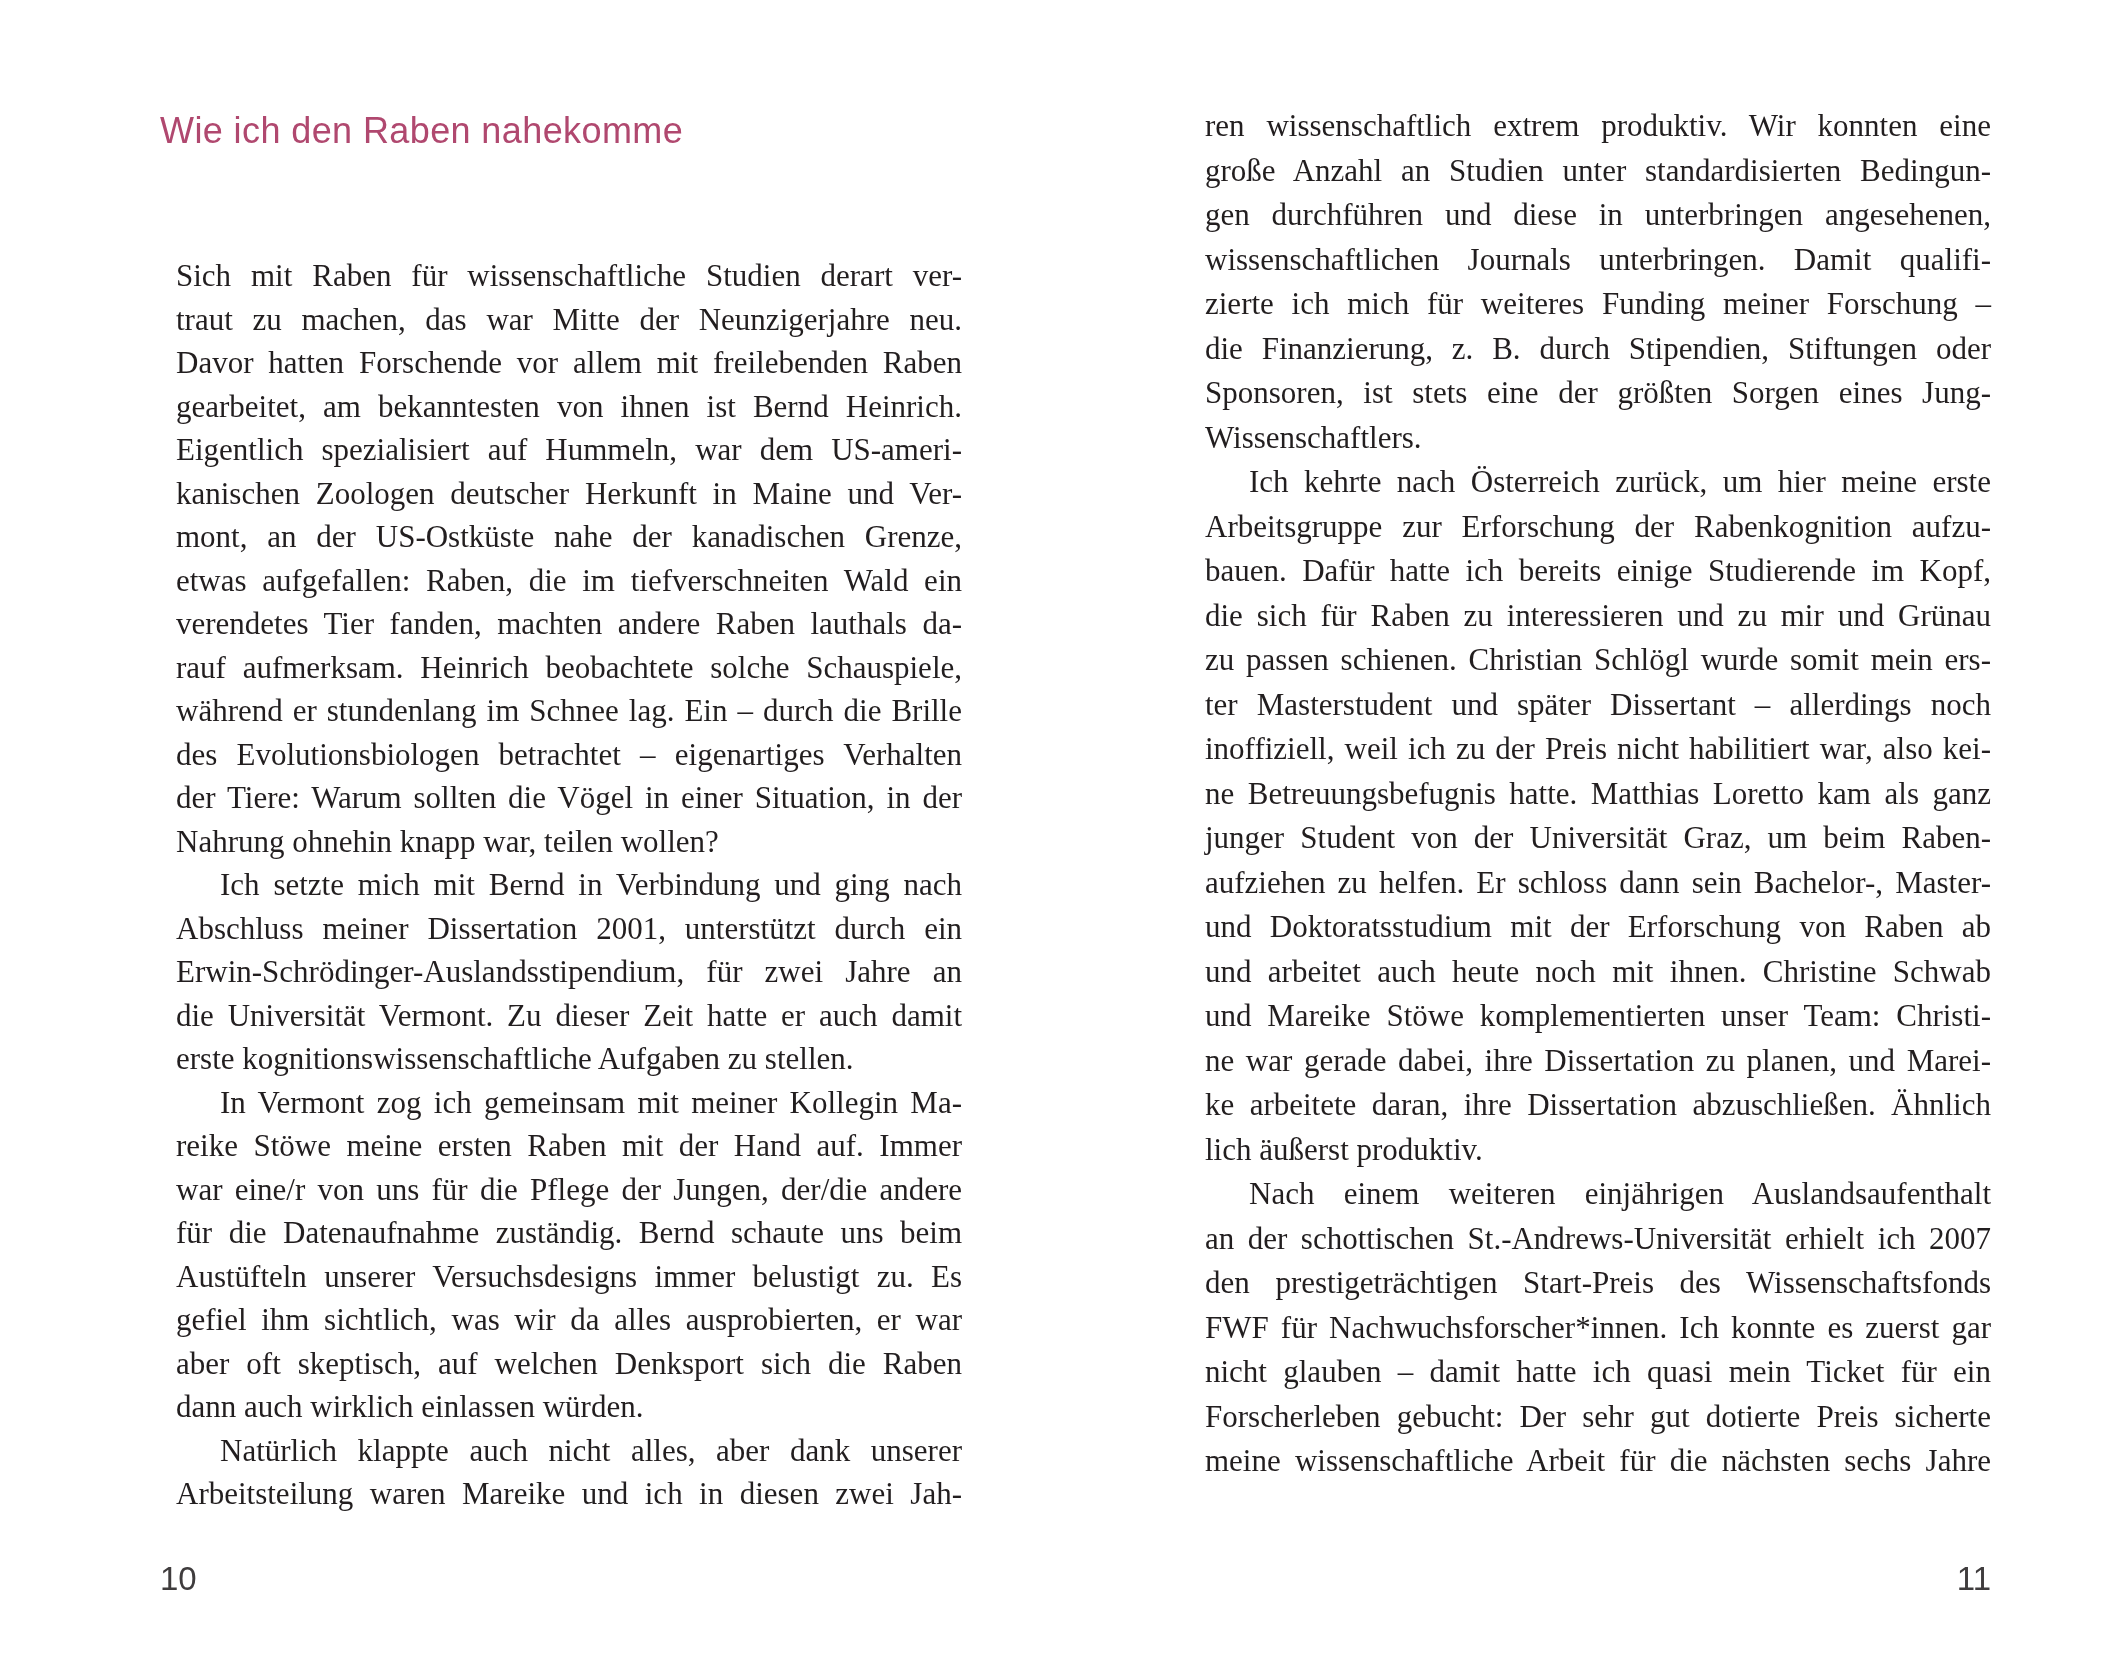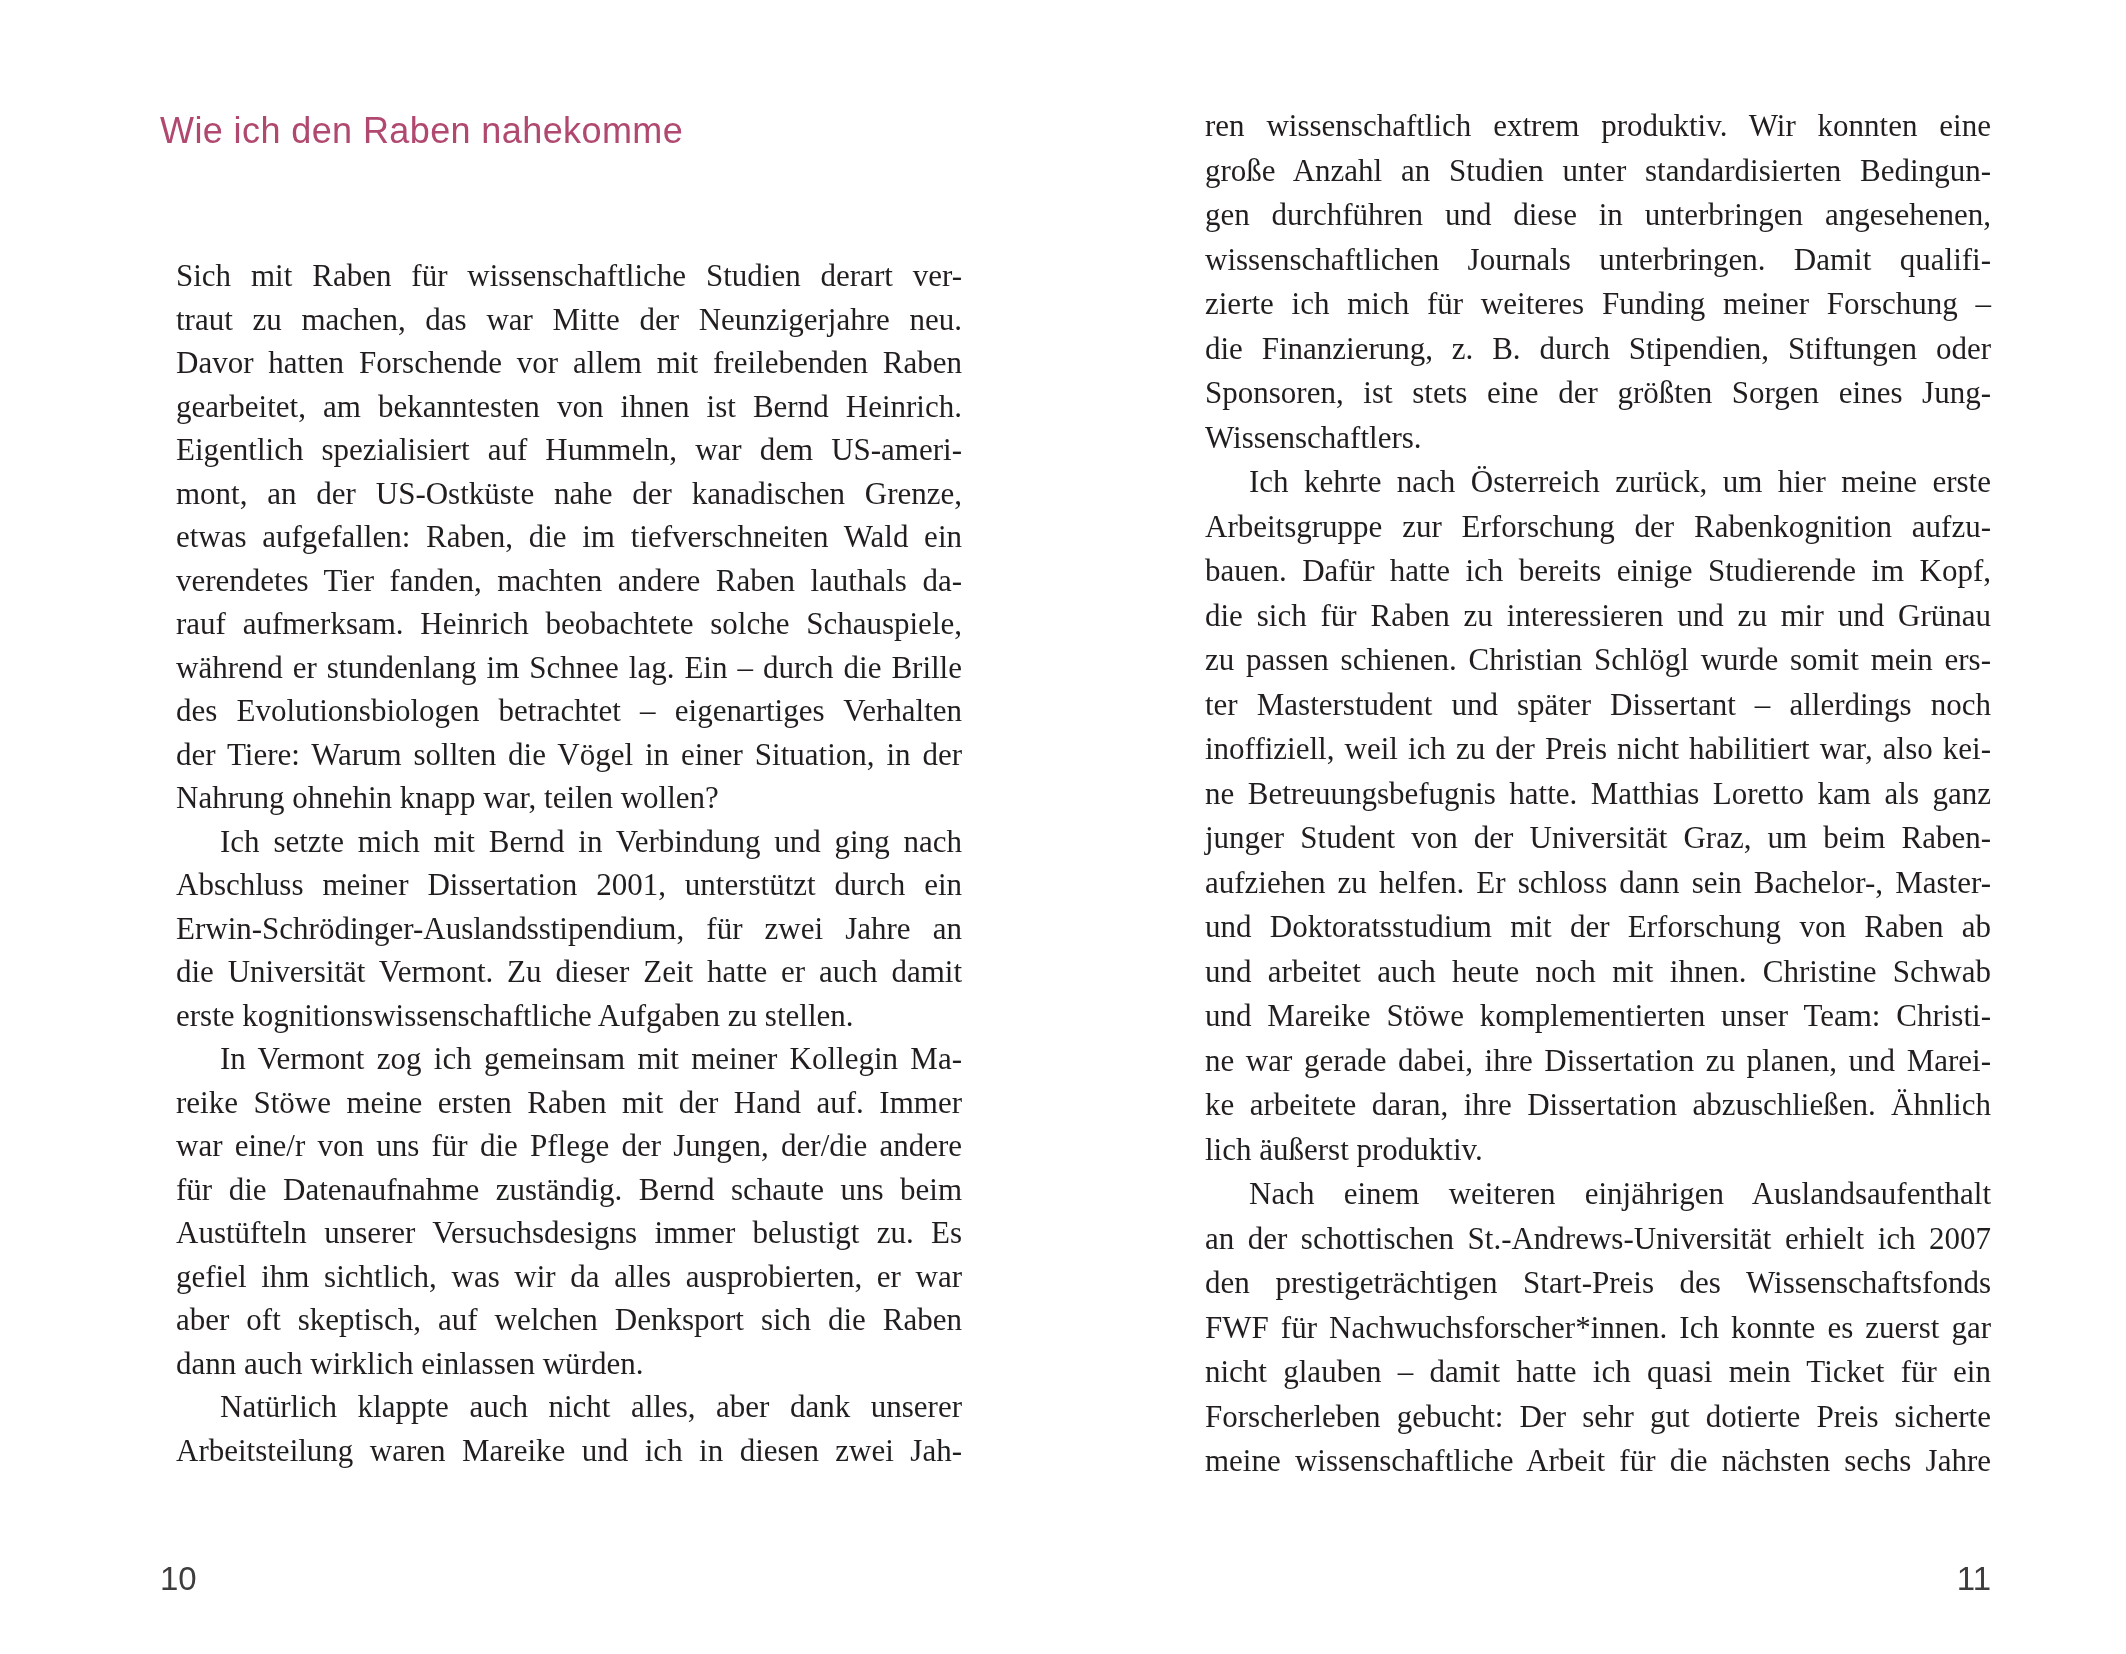--- a/index.html
+++ b/index.html
@@ -56,20 +56,21 @@
 <div class="spread" style="--page-bg: #ffffff; --heading-color: #b0486f; --text-color: #221e1f; --page-number-color: #3f3c3d;">
 
   <h1 class="heading">Wie ich den Raben nahekomme</h1>
 
   <div class="body-col body-left">
       <div class="line">Sich mit Raben für wissenschaftliche Studien derart ver-</div>
       <div class="line">traut zu machen, das war Mitte der Neunzigerjahre neu.</div>
       <div class="line">Davor hatten Forschende vor allem mit freilebenden Raben</div>
       <div class="line">gearbeitet, am bekanntesten von ihnen ist Bernd Heinrich.</div>
       <div class="line">Eigentlich spezialisiert auf Hummeln, war dem US-ameri-</div>
+      <div class="line">kanischen Zoologen deutscher Herkunft in Maine und Ver-</div>
       <div class="line">mont, an der US-Ostküste nahe der kanadischen Grenze,</div>
       <div class="line">etwas aufgefallen: Raben, die im tiefverschneiten Wald ein</div>
       <div class="line">verendetes Tier fanden, machten andere Raben lauthals da-</div>
       <div class="line">rauf aufmerksam. Heinrich beobachtete solche Schauspiele,</div>
       <div class="line">während er stundenlang im Schnee lag. Ein – durch die Brille</div>
       <div class="line">des Evolutionsbiologen betrachtet – eigenartiges Verhalten</div>
       <div class="line">der Tiere: Warum sollten die Vögel in einer Situation, in der</div>
       <div class="line para-end">Nahrung ohnehin knapp war, teilen wollen?</div>
       <div class="line indent">Ich setzte mich mit Bernd in Verbindung und ging nach</div>
       <div class="line">Abschluss meiner Dissertation 2001, unterstützt durch ein</div>

